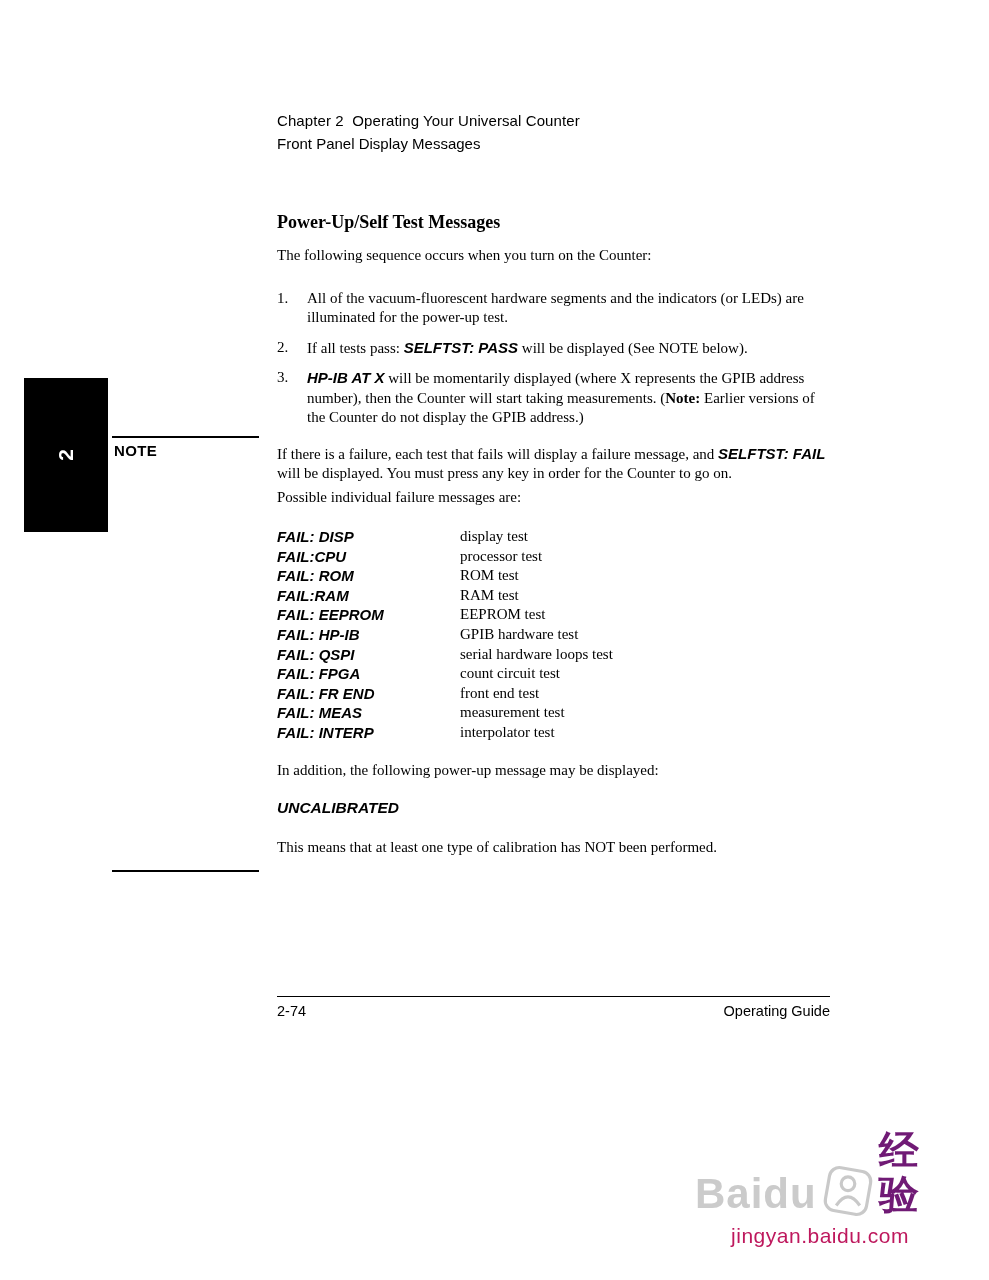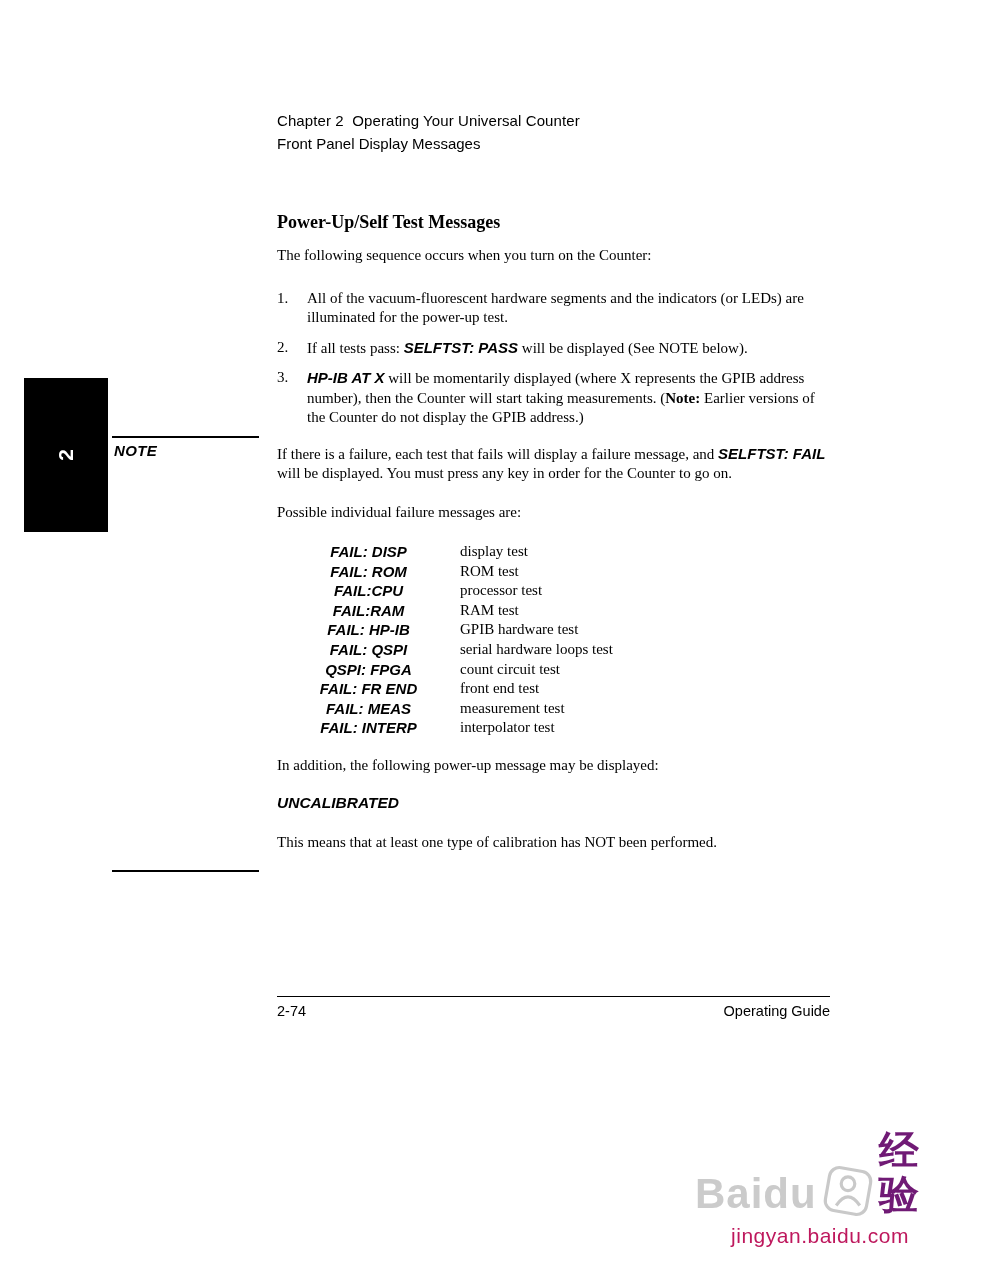--- a/index.html
+++ b/index.html
@@ -16,45 +16,45 @@
   .header .line1 { white-space:pre-wrap; letter-spacing:0.1px; }
   .header .line2 { font-weight:normal; margin-top:6px; }
 
   
   .content { position:absolute; left:277px; top:211px; width:558px;
              font-size:15px; line-height:19.5px; }
   .section-title { font-weight:bold; font-size:18px; line-height:22px; margin-bottom:13px; }
   .p-intro { margin-bottom:23px; }
   .list-item { display:flex; margin-bottom:10px; }
   .list-item .num { width:30px; flex-shrink:0; }
-  .code { font-family:"Liberation Sans", sans-serif; font-weight:bold; font-style:italic;text-align:center; }
+  .code { font-family:"Liberation Sans", sans-serif; font-weight:bold; font-style:italic; }
   .b { font-weight:bold; }
   .p-note { margin-top:16px; }
-  .p-failintro { margin-top:19px; }
+  .p-failintro { margin-top:4px; }
   .fail-table { margin-top:20px; }
   .fail-row { display:flex; line-height:19.6px; }
   .fail-code { width:183px; flex-shrink:0;font-style:italic; }
   .p-addition { margin-top:18px; }
   .uncal { margin-top:18px; font-family:"Liberation Sans", sans-serif;
            font-weight:bold; font-style:italic; font-size:15.5px; }
   .p-uncaldesc { margin-top:20px; }
 
   
   .chapter-tab { position:absolute; left:24px; top:378px; width:84px; height:154px;
                  background:#000; display:flex; align-items:center; justify-content:center; }
   .chapter-tab .tab-num { color:#fff; font-family:"Liberation Sans", sans-serif;
                  font-weight:bold; font-size:21px; transform:rotate(-90deg); }
 
   
   .rule { position:absolute; border-top:2px solid #000; height:0; }
   .rule-note-top { left:112px; top:436px; width:147px; }
   .rule-note-bottom { left:112px; top:870px; width:147px; }
   .note-label { position:absolute; left:114px; top:442px;
                 font-family:"Liberation Sans", sans-serif;
-                font-weight:bold; font-style:italic; font-size:15px; letter-spacing:0.4px; }
+                font-weight:bold; font-size:15px; letter-spacing:0.4px; }
 
   
   .footer-rule { left:277px; top:996px; width:553px; border-top:1.5px solid #000; }
   .footer { position:absolute; left:277px; top:1003px; width:553px;
             display:flex; justify-content:space-between;
             font-family:"Liberation Sans", sans-serif; font-size:14.5px; }
 
   
   .watermark { position:absolute; left:695px; top:1128px; width:250px;
                color:#c9c9c9; font-family:"Liberation Sans", sans-serif;
@@ -98,41 +98,45 @@
     <div class="p-note"><span>If there is a failure, each test that fails will display a failure message, and </span><span class="code">SELFTST: FAIL</span><span> will be displayed. You must press any key in order for the Counter to go on.</span></div>
 
     <div class="p-failintro">Possible individual failure messages are:</div>
 
     <div class="fail-table">
       <div class="fail-row">
           <span class="fail-code code">FAIL: DISP</span>
           <span>display test</span>
         </div>
       <div class="fail-row">
+          <span class="fail-code code">FAIL:CPU</span>
+          <span>processor test</span>
+        </div>
+      <div class="fail-row">
           <span class="fail-code code">FAIL: ROM</span>
           <span>ROM test</span>
         </div>
       <div class="fail-row">
-          <span class="fail-code code">FAIL:CPU</span>
-          <span>processor test</span>
+          <span class="fail-code code">FAIL:RAM</span>
+          <span>RAM test</span>
         </div>
       <div class="fail-row">
-          <span class="fail-code code">FAIL:RAM</span>
-          <span>RAM test</span>
+          <span class="fail-code code">FAIL: EEPROM</span>
+          <span>EEPROM test</span>
         </div>
       <div class="fail-row">
           <span class="fail-code code">FAIL: HP-IB</span>
           <span>GPIB hardware test</span>
         </div>
       <div class="fail-row">
           <span class="fail-code code">FAIL: QSPI</span>
           <span>serial hardware loops test</span>
         </div>
       <div class="fail-row">
-          <span class="fail-code code">QSPI: FPGA</span>
+          <span class="fail-code code">FAIL: FPGA</span>
           <span>count circuit test</span>
         </div>
       <div class="fail-row">
           <span class="fail-code code">FAIL: FR END</span>
           <span>front end test</span>
         </div>
       <div class="fail-row">
           <span class="fail-code code">FAIL: MEAS</span>
           <span>measurement test</span>
         </div>

